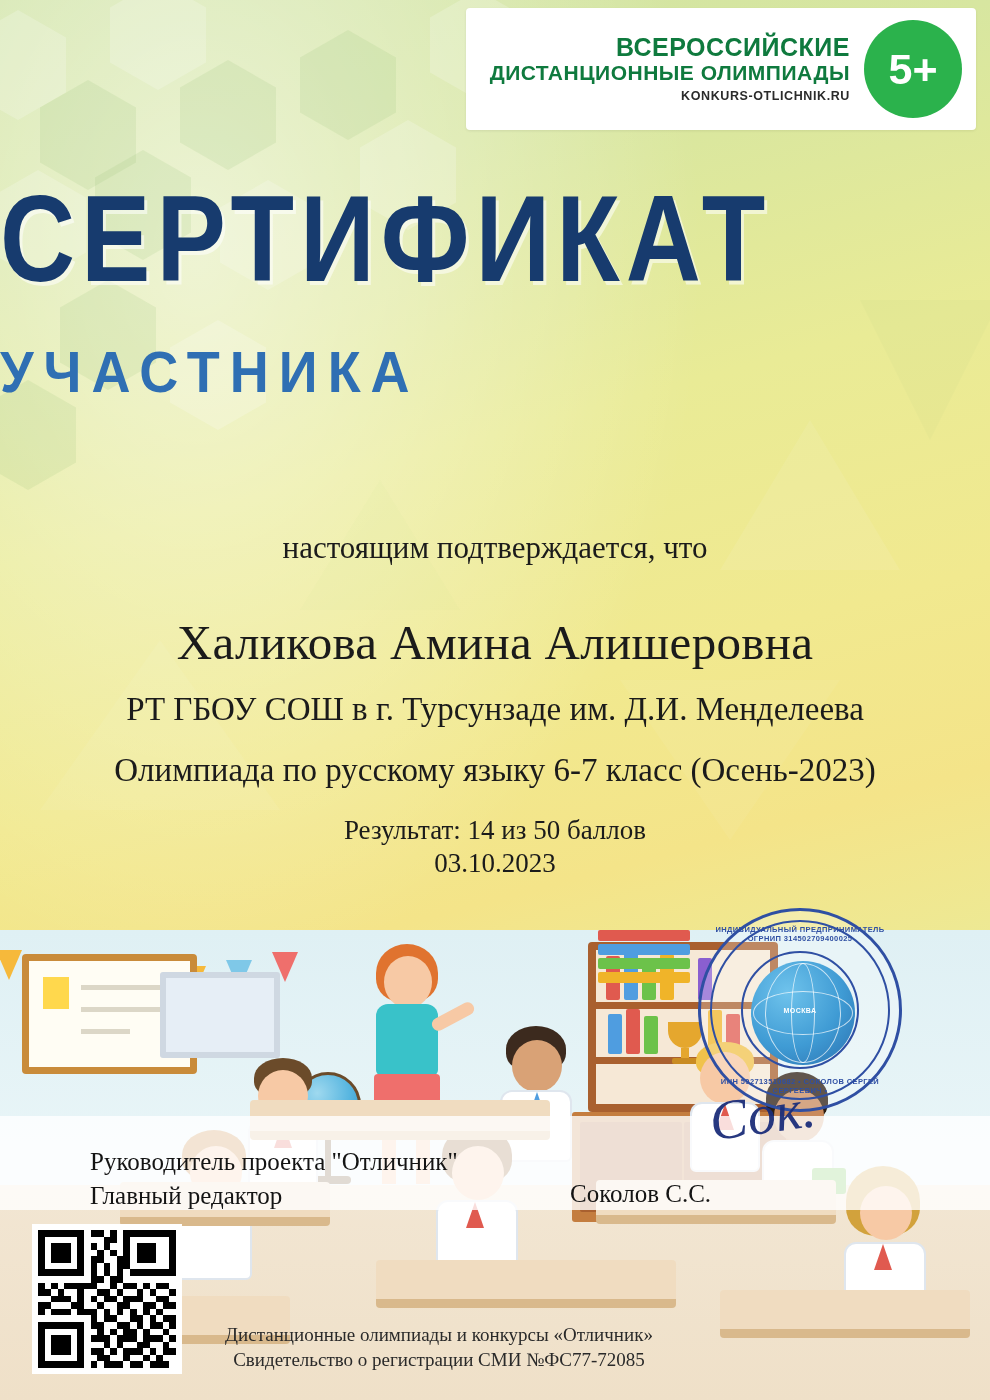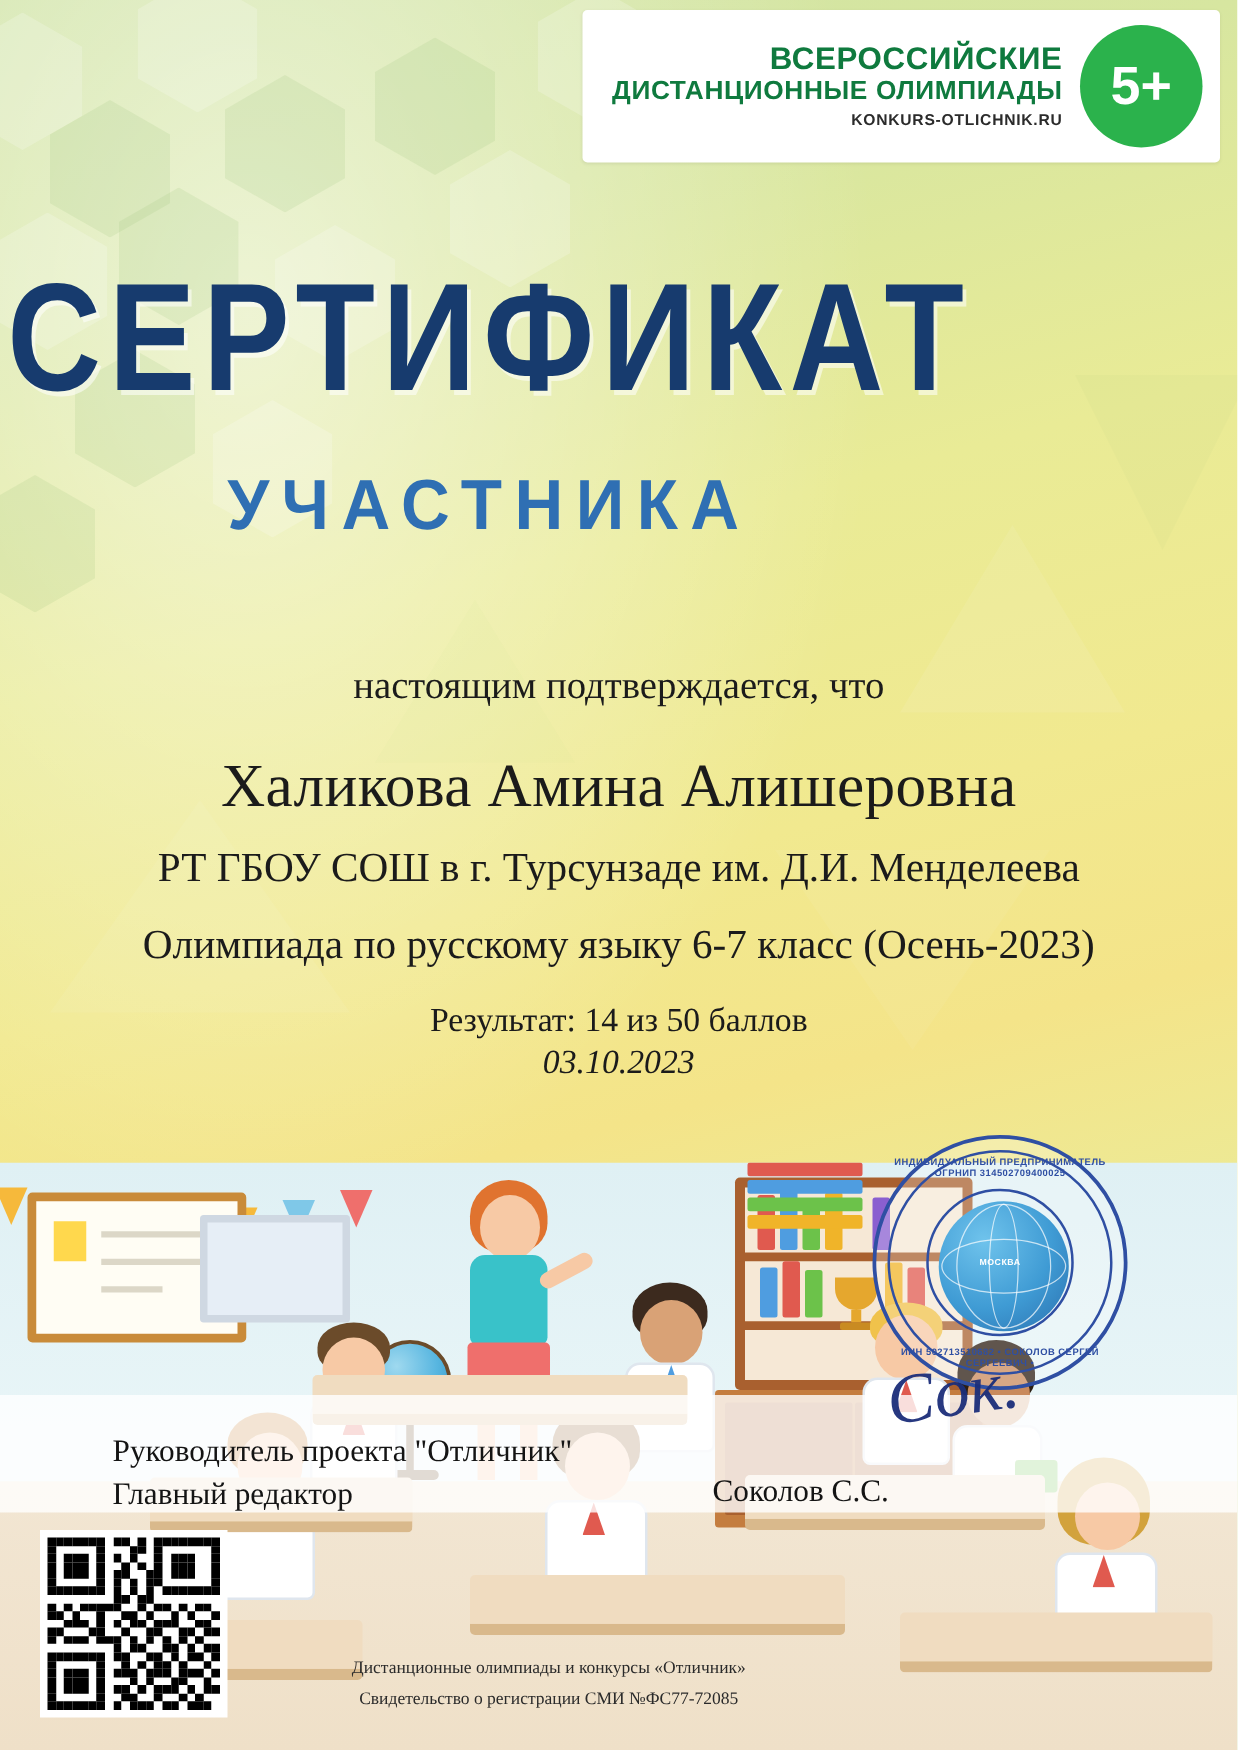--- a/index.html
+++ b/index.html
@@ -49,21 +49,21 @@
   .badge-circle {
     width: 98px; height: 98px; border-radius: 50%;
     background: #2bb24c;
     color: #fff; font-family: "Liberation Sans", sans-serif;
     font-size: 43px; font-weight: bold;
     display:flex; align-items:center; justify-content:center;
     flex: 0 0 auto;
   }
 
   
-  .title-wrap { position: absolute; top: 212px; left: 0; width: 783px; text-align: center; }
+  .title-wrap { position: absolute; top: 180px; left: 0; width: 783px; }
   .title {
     font-family: "Liberation Sans", sans-serif;
     font-size: 104px;
     font-weight: bold;
     letter-spacing: 6px;
     color: #173b6e;
     text-shadow: 3px 3px 0 rgba(255,255,255,.55);
     transform: scaleY(1.18);
   }
   .subtitle {
@@ -73,26 +73,26 @@
     font-weight: bold;
     letter-spacing: 10px;
     color: #2f6fb3;
     transform: scaleY(1.05);
   }
 
   
   .body { position: absolute; top: 492px; left: 0; width: 990px; text-align: center; color: #1b1b1b; }
   .num { font-size: 31px; letter-spacing: .5px; }
   .confirm { font-size: 31px; margin-top: 38px; }
-  .name { font-size: 49px; margin-top: 34px; letter-spacing: .3px; }
+  .name { font-size: 49px; margin-top: 48px; letter-spacing: .3px; }
   .school { font-size: 33px; margin-top: 20px; }
   .part { font-size: 33px; margin-top: 26px; }
   .olymp { font-size: 33px; margin-top: 24px; }
   .result { font-size: 27px; margin-top: 26px; }
-  .date { font-size: 27px; margin-top: 2px; font-style: italic; }
+  .date { font-size: 27px; margin-top: 2px; }
 
   
   .scene { position: absolute; left: 0; bottom: 0; width: 990px; height: 470px; overflow: hidden; }
   .scene-wall { position:absolute; inset:0; background: linear-gradient(180deg,#dff0f4 0%, #eaf6f8 55%, #f3fbfb 100%); }
   .scene-floor { position:absolute; left:0; right:0; bottom:0; height: 215px; background: linear-gradient(180deg,#f2e6d3 0%, #efe0c8 100%); }
   .board {
     position:absolute; left: 22px; top: 24px; width: 175px; height: 120px;
     background:#fffdf4; border: 7px solid #c98b3a; border-radius: 4px;
   }
   .board .note { position:absolute; left:14px; top:16px; width:26px; height:32px; background:#ffd84d; }
@@ -186,21 +186,21 @@
     position:absolute; left: 32px; bottom: 26px; width: 150px; height: 150px;
     background:#fff; padding: 6px;
   }
   .qr-grid { width: 100%; height: 100%; display:grid; grid-template-columns: repeat(21, 1fr); grid-template-rows: repeat(21, 1fr); }
   .qr-grid i { background: transparent; }
   .qr-grid i.on { background:#000; }
 
   
   .footer {
     position:absolute; left: 0; bottom: 28px; width: 878px; text-align:center;
-    font-size: 14px; line-height: 25px; color: #2a2a2a;
+    font-size: 19px; line-height: 25px; color: #2a2a2a;
   }
   .footer div { white-space: nowrap; }
 </style>
 </head>
 <body>
 
 <div class="cert">
 
   <div class="hexes">
     <div class="hex" style="left:-30px; top:10px;"></div>

